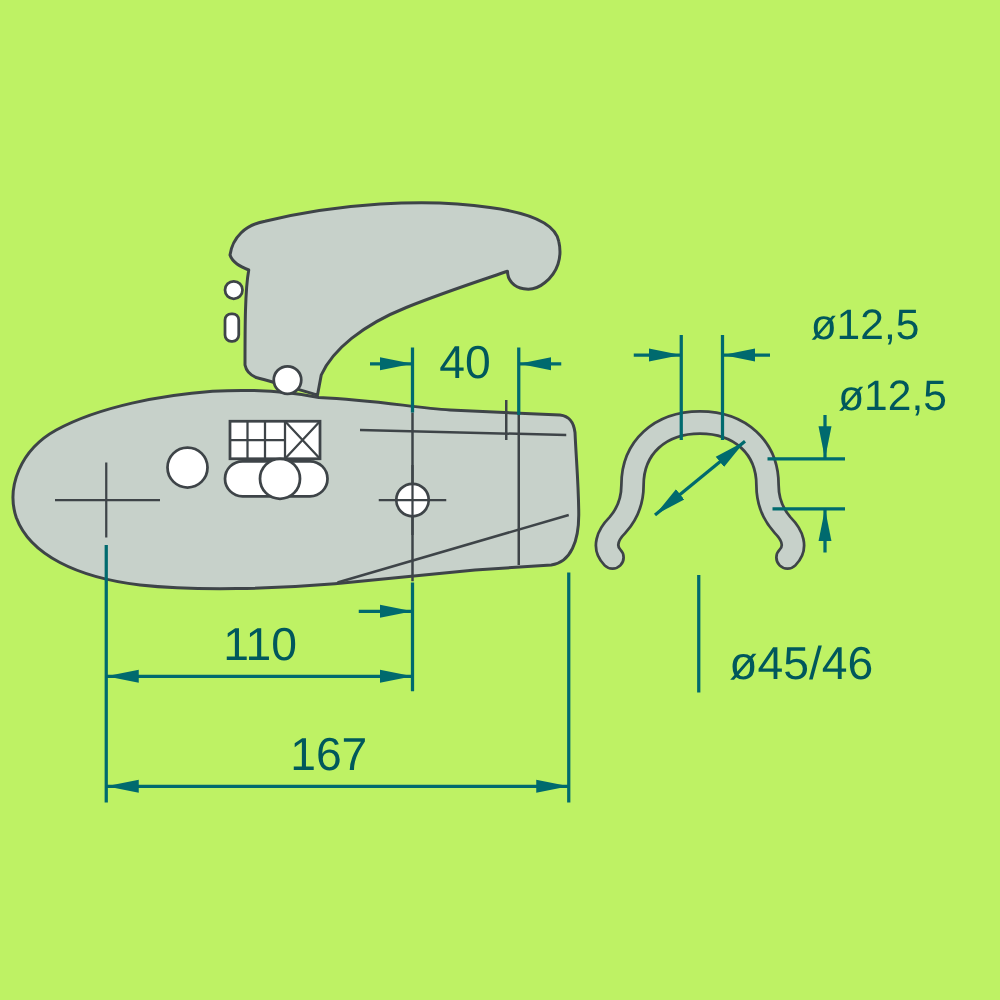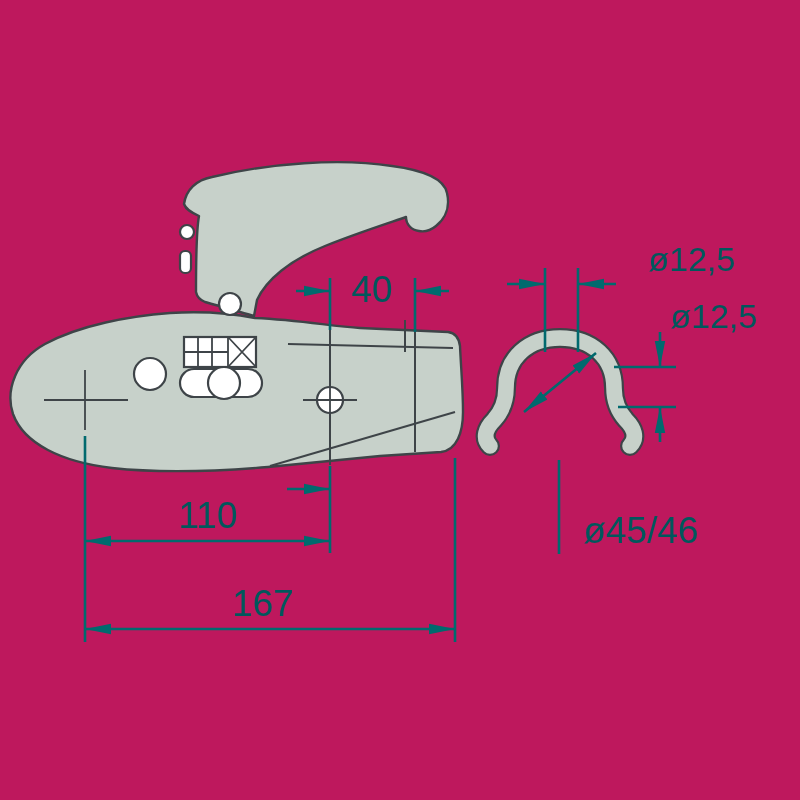--- a/index.html
+++ b/index.html
@@ -1,16 +1,16 @@
 <!DOCTYPE html>
 <html><head>
 <meta charset="utf-8">
 <style>
   html,body{margin:0;padding:0;background:#ffffff;}
-  .stage{position:relative;width:800px;height:800px;background:#be185d;overflow:hidden;}
+  .stage{position:relative;width:800px;height:800px;background:#bef264;overflow:hidden;}
   svg{display:block;}
   
   .outline{fill:#c7d1ca;stroke:#3e4448;stroke-width:2.4;stroke-linejoin:round;}
   .inner{fill:none;stroke:#3e4448;stroke-width:2;}
   .white{fill:#ffffff;stroke:#3e4448;stroke-width:2.2;}
   .thin{fill:none;stroke:#3e4448;stroke-width:1.8;}
   
   .clampdark{fill:none;stroke:#3e4448;stroke-width:20;stroke-linecap:round;}
   .clamplight{fill:none;stroke:#c7d1ca;stroke-width:15.6;stroke-linecap:round;}
   

